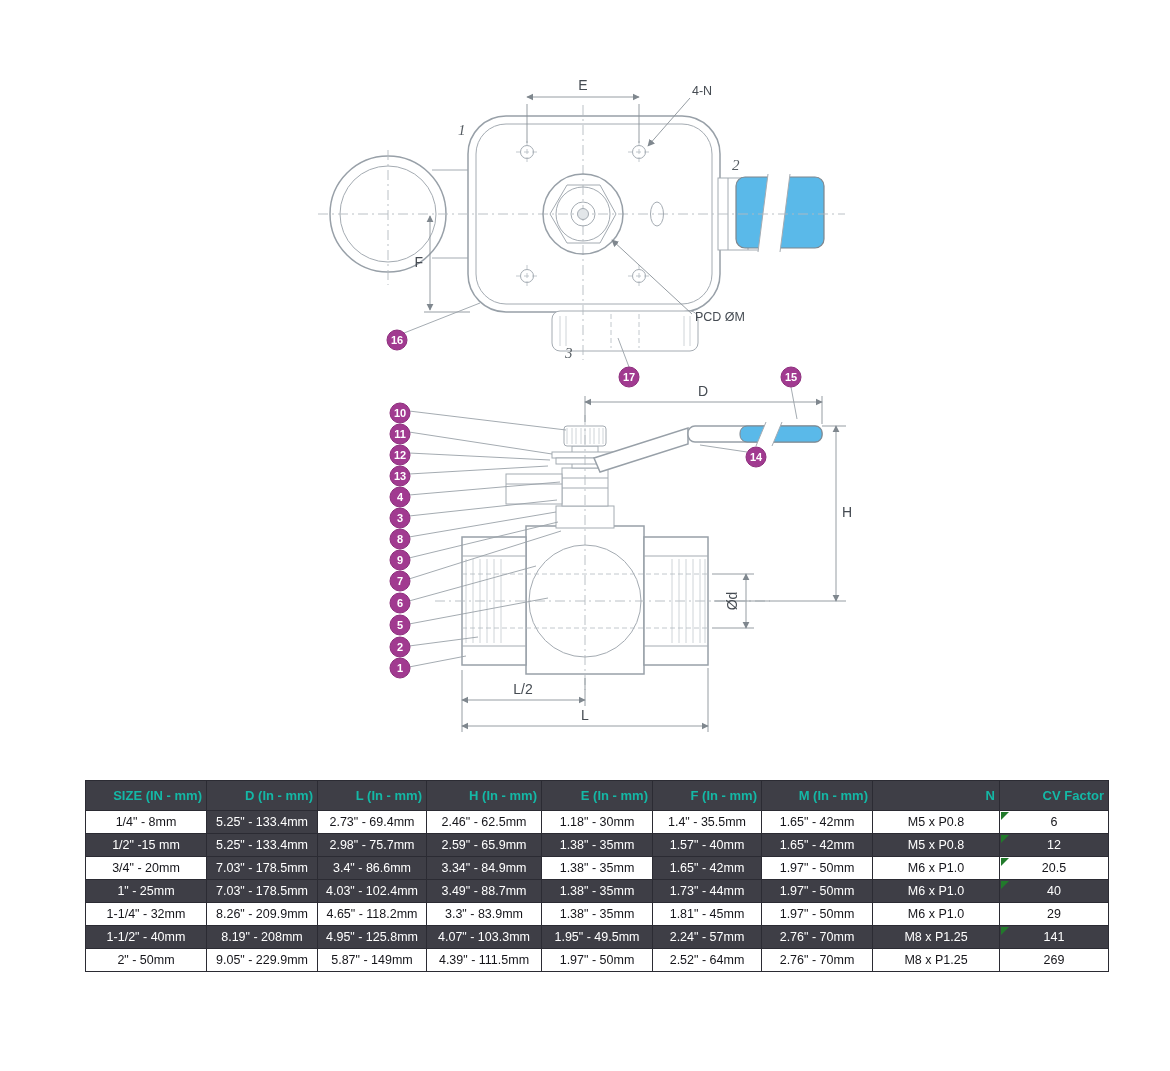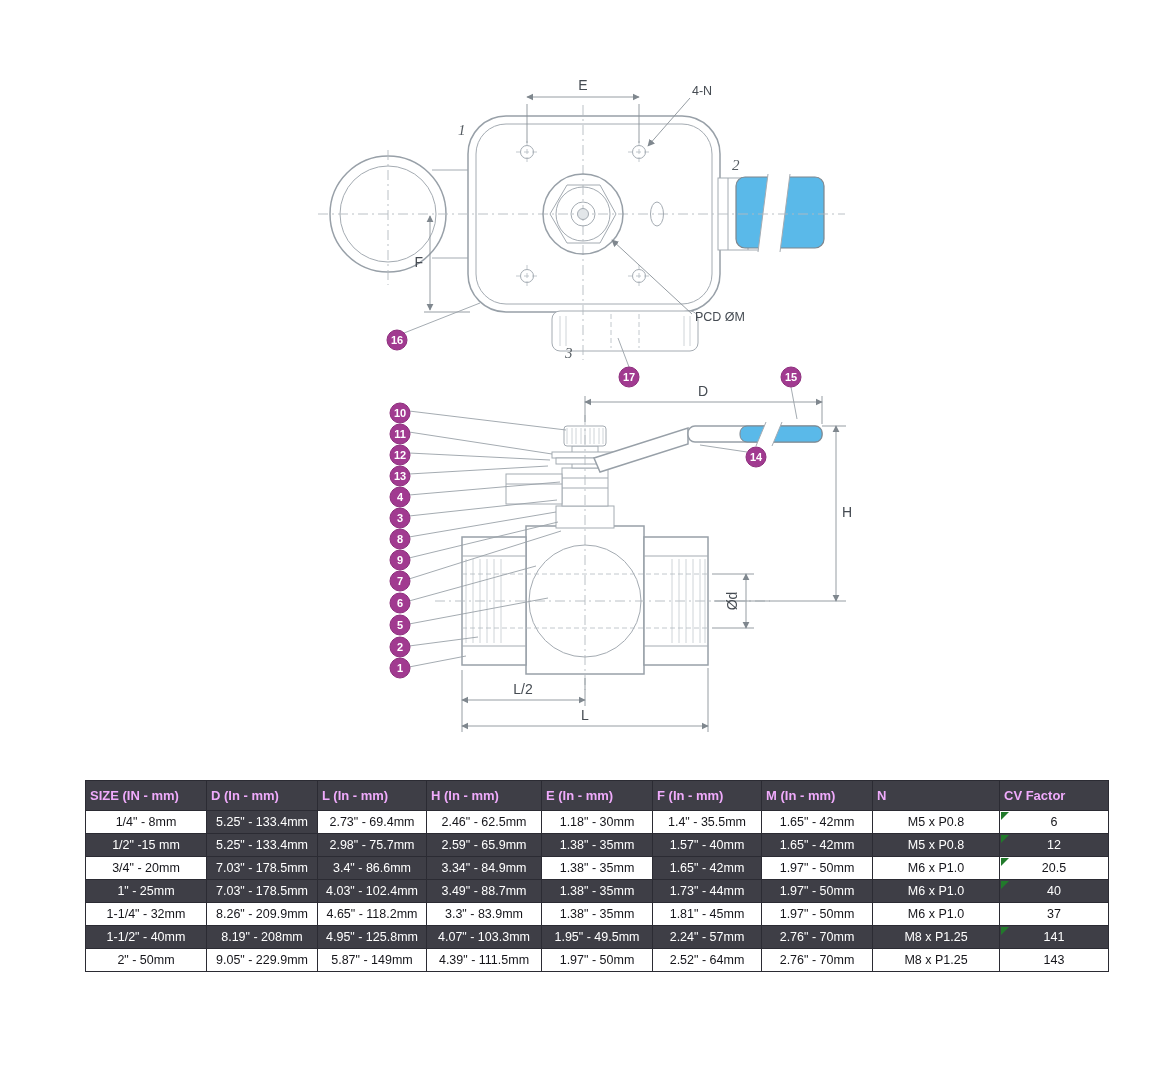--- a/index.html
+++ b/index.html
@@ -17,21 +17,21 @@
   .dim {fill:none;stroke:#8a9299;stroke-width:.9;}
   .ldr {fill:none;stroke:#9aa1a8;stroke-width:.9;}
   .dimtxt{font:14px "Liberation Sans",sans-serif;fill:#454b52;}
   .small {font:12.5px "Liberation Sans",sans-serif;fill:#454b52;}
   .part  {font:italic 15px "Liberation Serif",serif;fill:#565d63;}
   .badge {fill:#a13a90;stroke:#8d2f7d;stroke-width:1;}
   .badgetxt{font:700 11px "Liberation Sans",sans-serif;fill:#ffffff;text-anchor:middle;}
 
   
   table.dims{border-collapse:collapse;margin:14px 0 0 85px;font:12.5px "Liberation Sans",sans-serif;color:#15151a;}
-  table.dims th{background:#3e3e46;color:#f0abfc;font-weight:700;font-size:13px;padding:7px 4px;border:1px solid #2b2b33;text-align:left;}
+  table.dims th{background:#3e3e46;color:#14b8a6;font-weight:700;font-size:13px;padding:7px 4px;border:1px solid #2b2b33;text-align:right;}
   table.dims td{padding:3px 4px;height:16px;text-align:center;border:1px solid #2b2b33;position:relative;background:#fff;}
   table.dims td.dark{background:#3e3e46;color:#fff;}
   table.dims td.marker::before{content:"";position:absolute;left:1px;top:1px;border-top:8px solid #217a2b;border-right:8px solid transparent;width:0;height:0;}
   table.dims th:nth-child(1){width:112px}
   table.dims th:nth-child(2){width:102px}
   table.dims th:nth-child(3){width:100px}
   table.dims th:nth-child(4){width:106px}
   table.dims th:nth-child(5){width:102px}
   table.dims th:nth-child(6){width:100px}
   table.dims th:nth-child(7){width:102px}
@@ -387,21 +387,21 @@
         </tr>
         <tr>
           <td>1-1/4" - 32mm</td>
           <td>8.26" - 209.9mm</td>
           <td>4.65" - 118.2mm</td>
           <td>3.3" - 83.9mm</td>
           <td>1.38" - 35mm</td>
           <td>1.81" - 45mm</td>
           <td>1.97" - 50mm</td>
           <td>M6 x P1.0</td>
-          <td>37</td>
+          <td>29</td>
         </tr>
         <tr>
           <td class="dark">1-1/2" - 40mm</td>
           <td class="dark">8.19" - 208mm</td>
           <td class="dark">4.95" - 125.8mm</td>
           <td class="dark">4.07" - 103.3mm</td>
           <td class="dark">1.95" - 49.5mm</td>
           <td class="dark">2.24" - 57mm</td>
           <td class="dark">2.76" - 70mm</td>
           <td class="dark">M8 x P1.25</td>
@@ -409,18 +409,18 @@
         </tr>
         <tr>
           <td>2" - 50mm</td>
           <td>9.05" - 229.9mm</td>
           <td>5.87" - 149mm</td>
           <td>4.39" - 111.5mm</td>
           <td>1.97" - 50mm</td>
           <td>2.52" - 64mm</td>
           <td>2.76" - 70mm</td>
           <td>M8 x P1.25</td>
-          <td>143</td>
+          <td>269</td>
         </tr>
       </tbody>
     </table>
 
 </div>
 
 </body></html>

